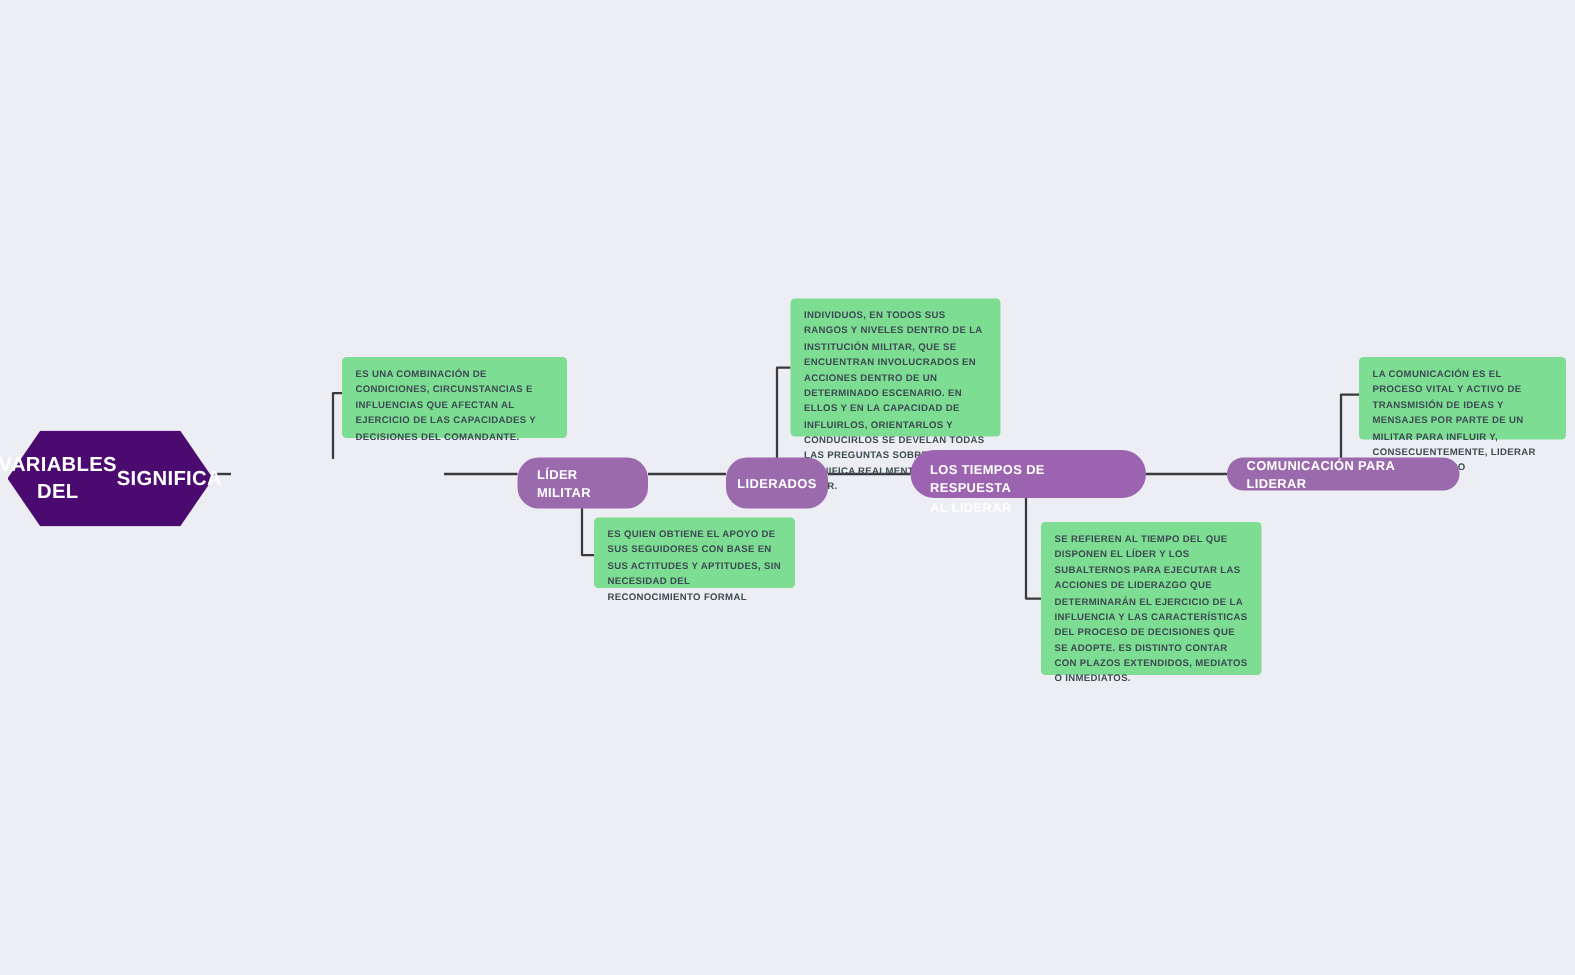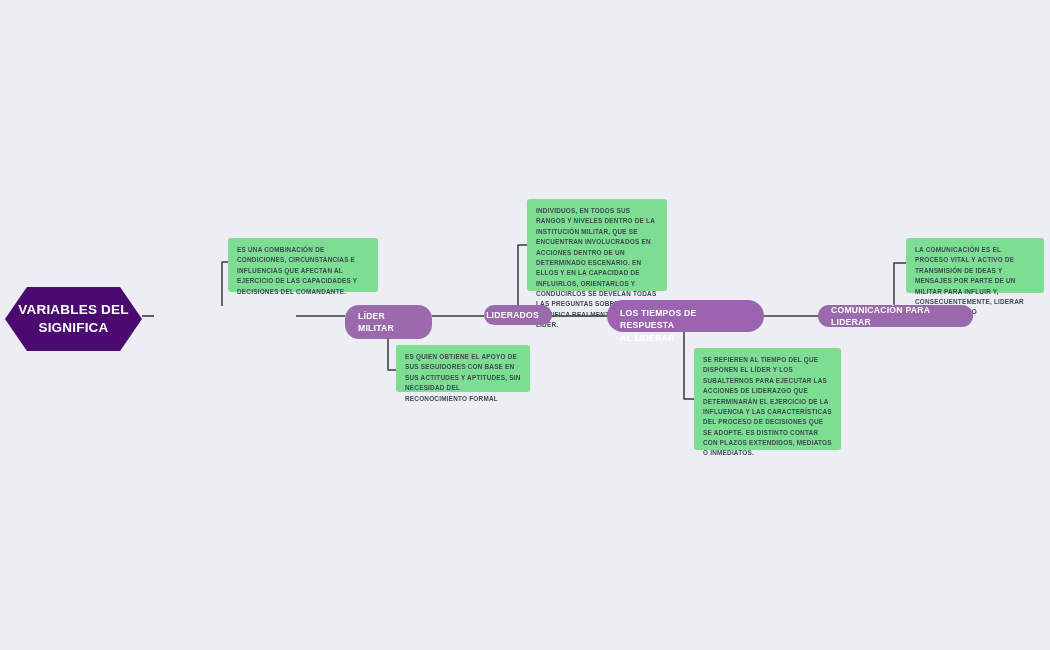--- a/index.html
+++ b/index.html
@@ -41,21 +41,21 @@
     position: absolute;
     inset: 0;
     background: #4b0a6f;
     -webkit-clip-path: polygon(16% 0%, 84% 0%, 100% 50%, 84% 100%, 16% 100%, 0% 50%);
     clip-path: polygon(16% 0%, 84% 0%, 100% 50%, 84% 100%, 16% 100%, 0% 50%);
   }
   .root-label {
     position: absolute;
     inset: 0;
     display: flex;
-    flex-direction: column;
+    flex-direction: row;
     align-items: center;
     justify-content: center;
     color: #ffffff;
     font-size: 13.5px;
     font-weight: bold;
     letter-spacing: 0.2px;
     line-height: 1.35;
     text-align: center;
     padding: 0 8px;
     box-sizing: border-box;
@@ -133,21 +133,21 @@
       <span>VARIABLES DEL</span>
       <span>SIGNIFICA</span>
     </div>
   </div>
 
 
   <div class="pill" style="left:345px; top:305px; width:87px; height:34px; justify-content:center;">
     <span>LÍDER MILITAR</span>
   </div>
 
-  <div class="pill" style="left:484px; top:305px; width:68px; height:20px; justify-content:flex-end;">
+  <div class="pill" style="left:484px; top:305px; width:68px; height:34px; justify-content:center;">
     <span>LIDERADOS</span>
   </div>
 
   <div class="pill two-line" style="left:607px; top:300px; width:157px; height:32px; flex-direction:column;">
     <span>LOS TIEMPOS DE RESPUESTA</span>
     <span>AL LIDERAR</span>
   </div>
 
   <div class="pill" style="left:818px; top:305px; width:155px; height:22px; justify-content:center;">
     <span>COMUNICACIÓN PARA LIDERAR</span>

